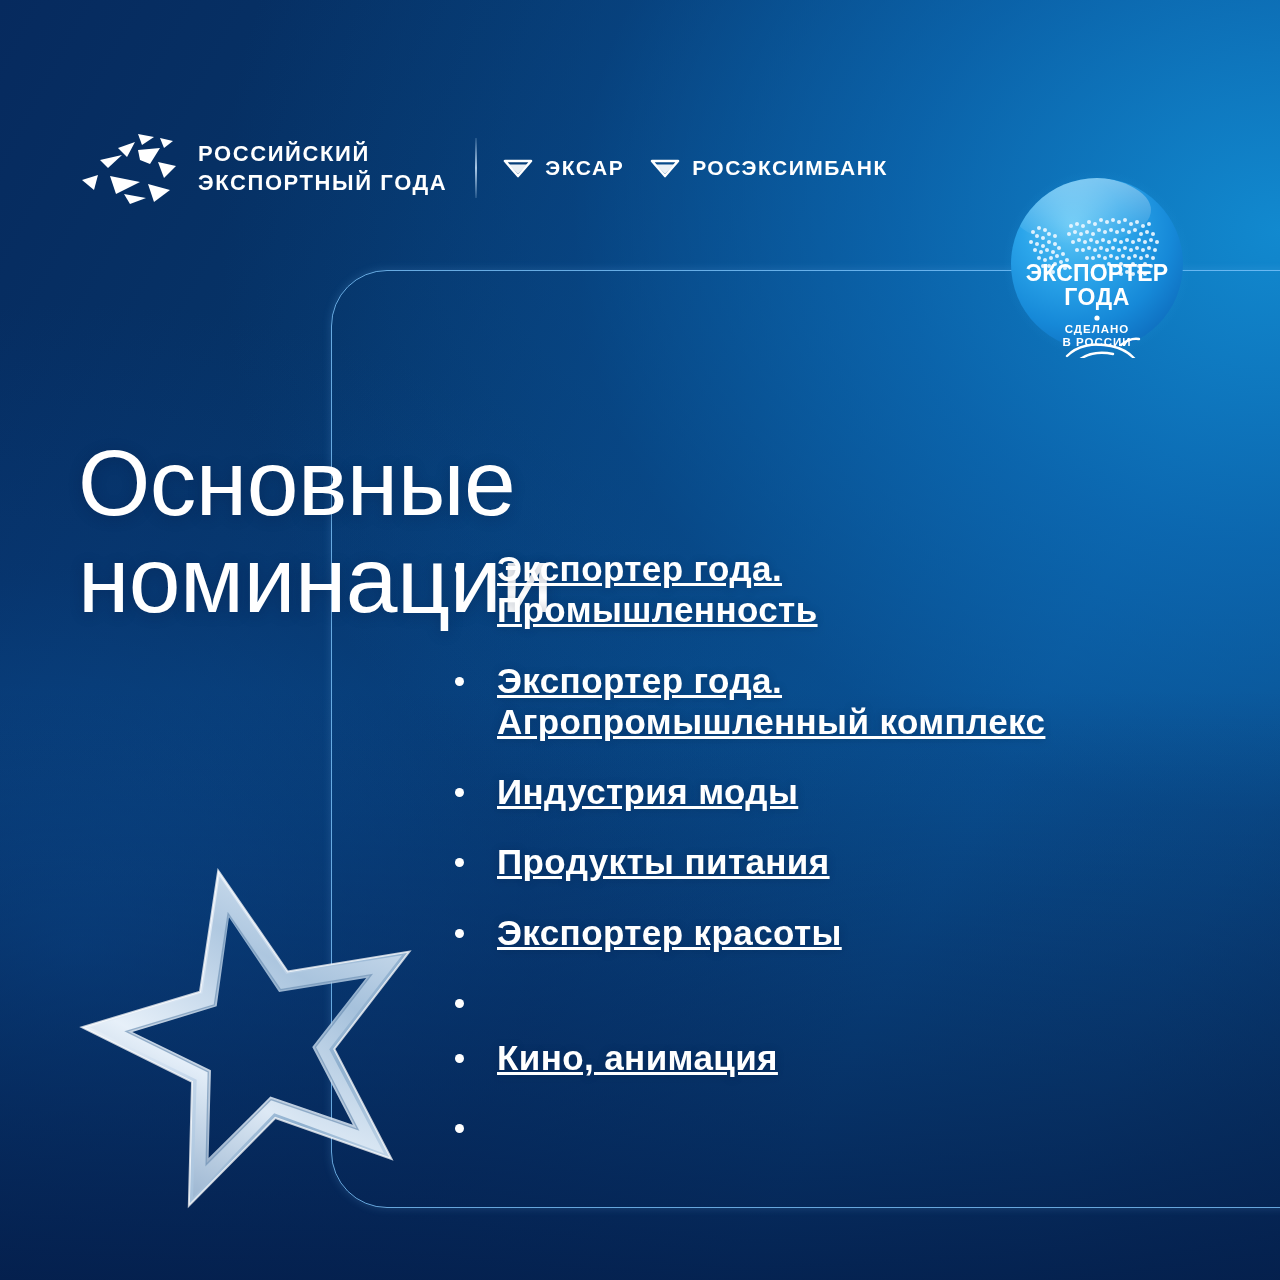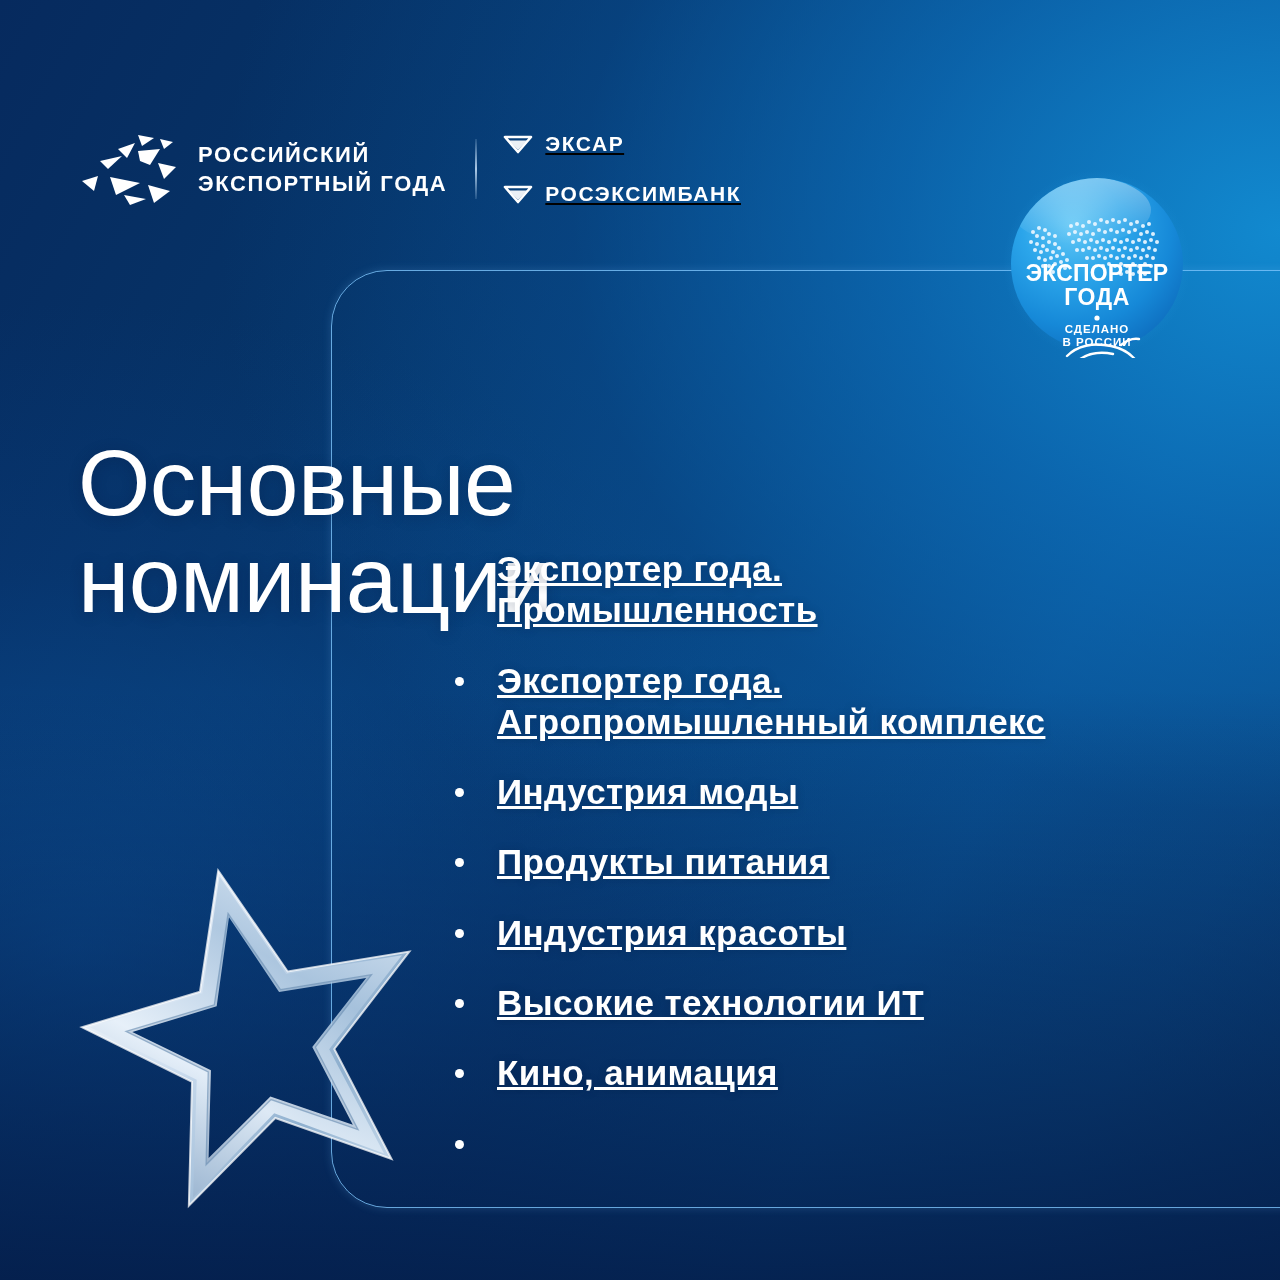--- a/index.html
+++ b/index.html
@@ -64,21 +64,21 @@
     letter-spacing: 1.6px;
     line-height: 1.32;
     white-space: nowrap;
   }
   .logo-divider {
     width: 2px;
     height: 60px;
     margin: 0 26px 0 28px;
     background: linear-gradient(to bottom, rgba(180,215,245,0.15), rgba(200,226,250,0.85), rgba(180,215,245,0.15));
   }
-  .sub-brands { display: flex; flex-direction: column; gap: 26px; text-decoration: underline; }
+  .sub-brands { display: flex; flex-direction: row; gap: 26px; }
   .sub-brand {
     display: flex;
     align-items: center;
     color: #ffffff;
     font-size: 21px;
     font-weight: bold;
     letter-spacing: 1.5px;
     white-space: nowrap;
   }
   .sub-brand .tri { width: 30px; height: 20px; margin-right: 12px; flex: 0 0 auto; }
@@ -427,25 +427,24 @@
     <li class="nom">
       <span class="dot"></span>
       <span class="txt">Индустрия моды</span>
     </li>
     <li class="nom">
       <span class="dot"></span>
       <span class="txt">Продукты питания</span>
     </li>
     <li class="nom">
       <span class="dot"></span>
-      <span class="txt">Индустрия красоты</span>
-    </li>
-    <li class="nom">
-      <span class="dot"></span>
-      <span class="txt">Высокие технологии ИТ</span>
+      <span class="txt">Экспортер красоты</span>
+    </li>
+    <li class="nom">
+      <span class="dot"></span>
     </li>
     <li class="nom">
       <span class="dot"></span>
       <span class="txt">Кино, анимация</span>
     </li>
     <li class="nom">
       <span class="dot"></span>
     </li>
   </ul>
 

